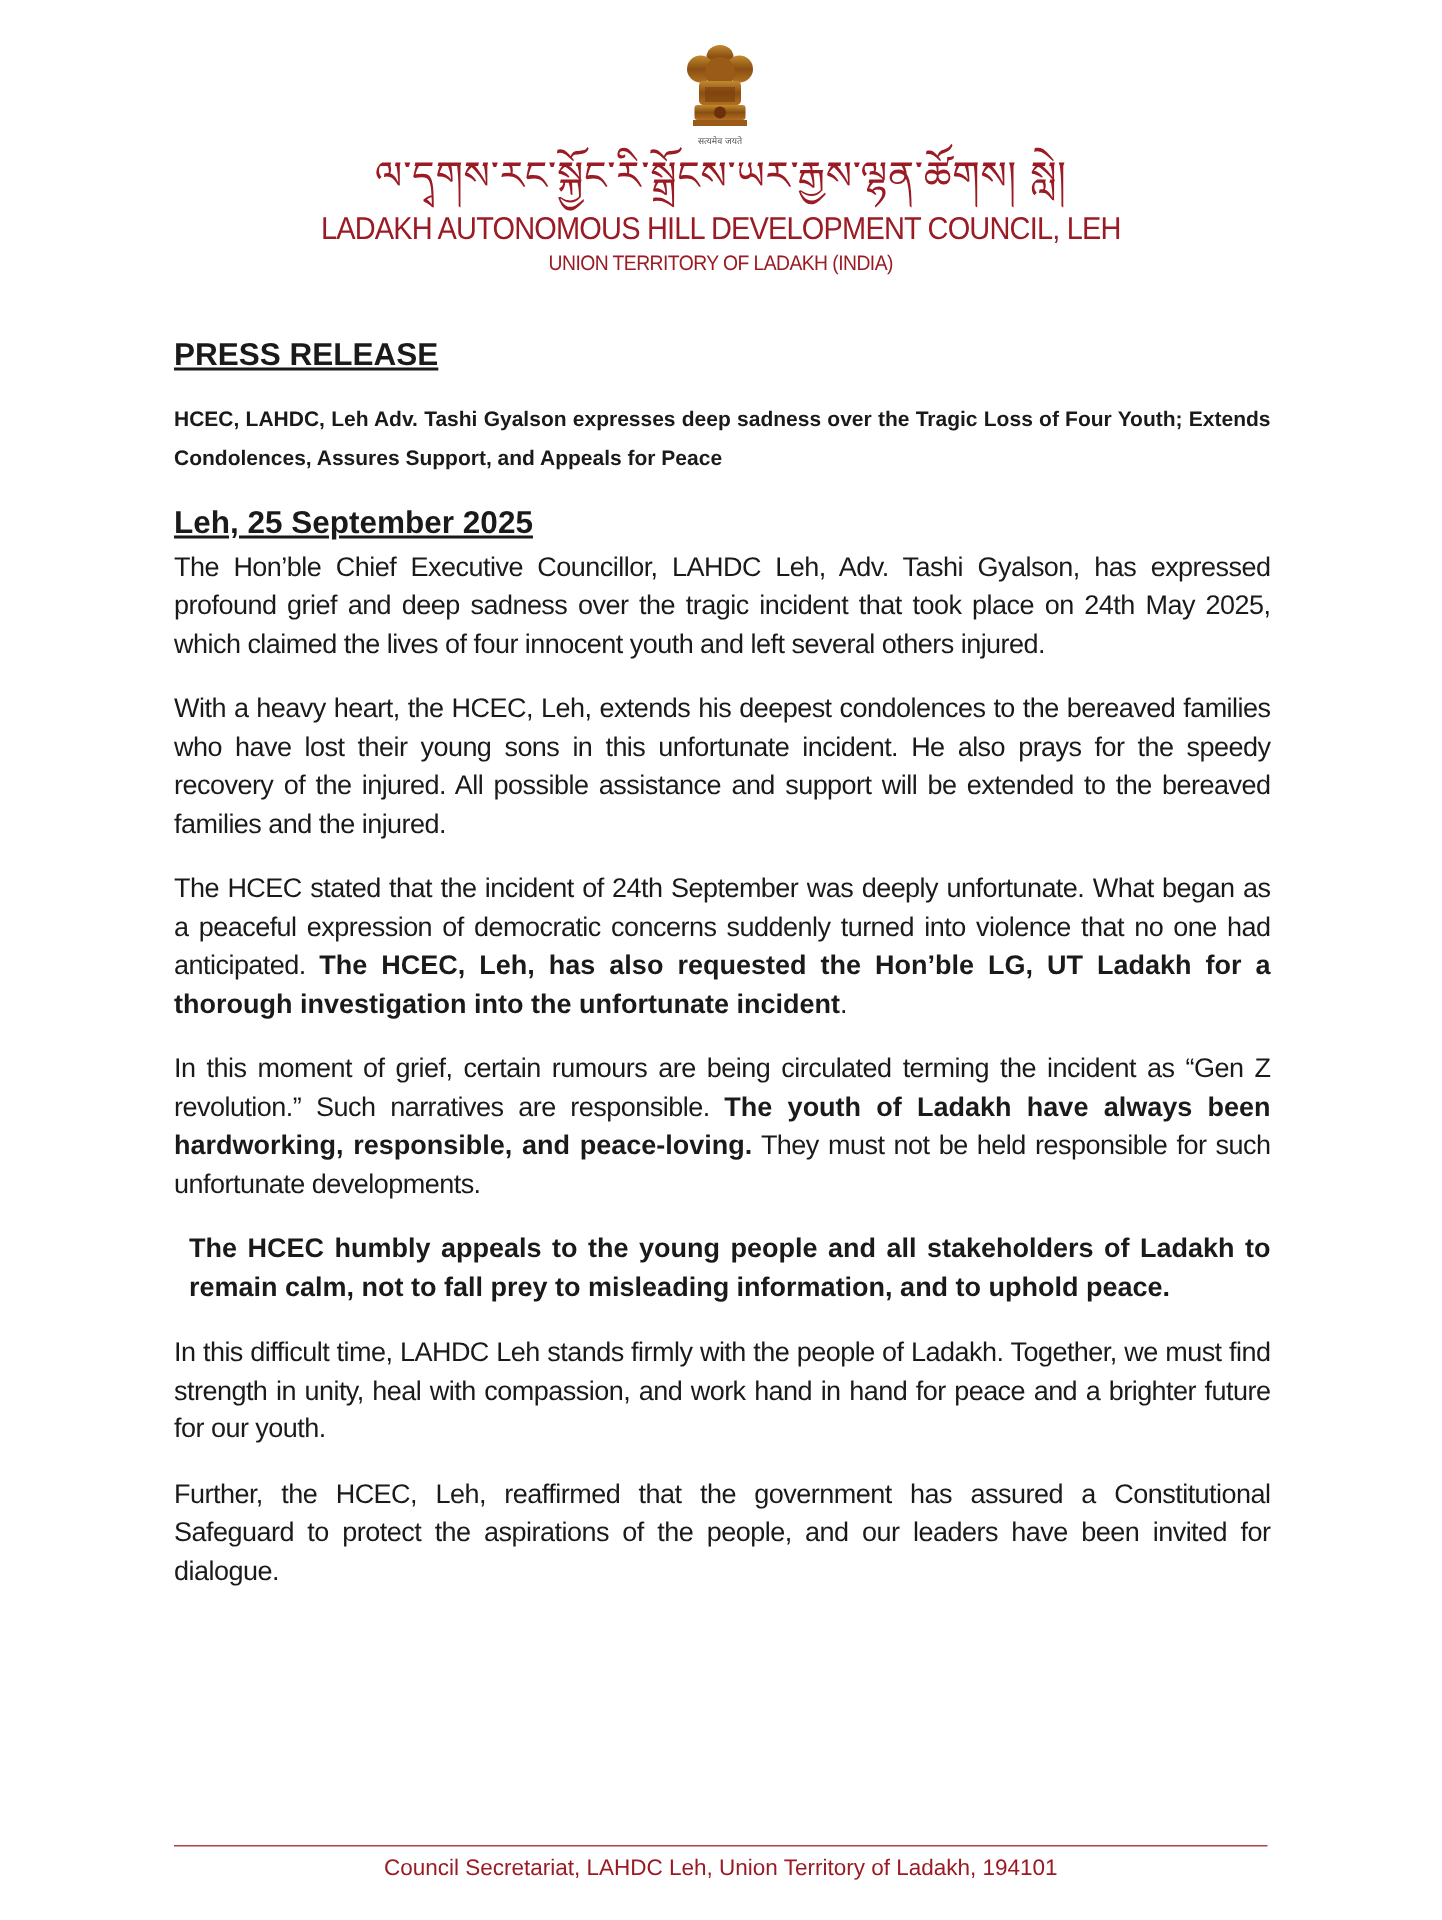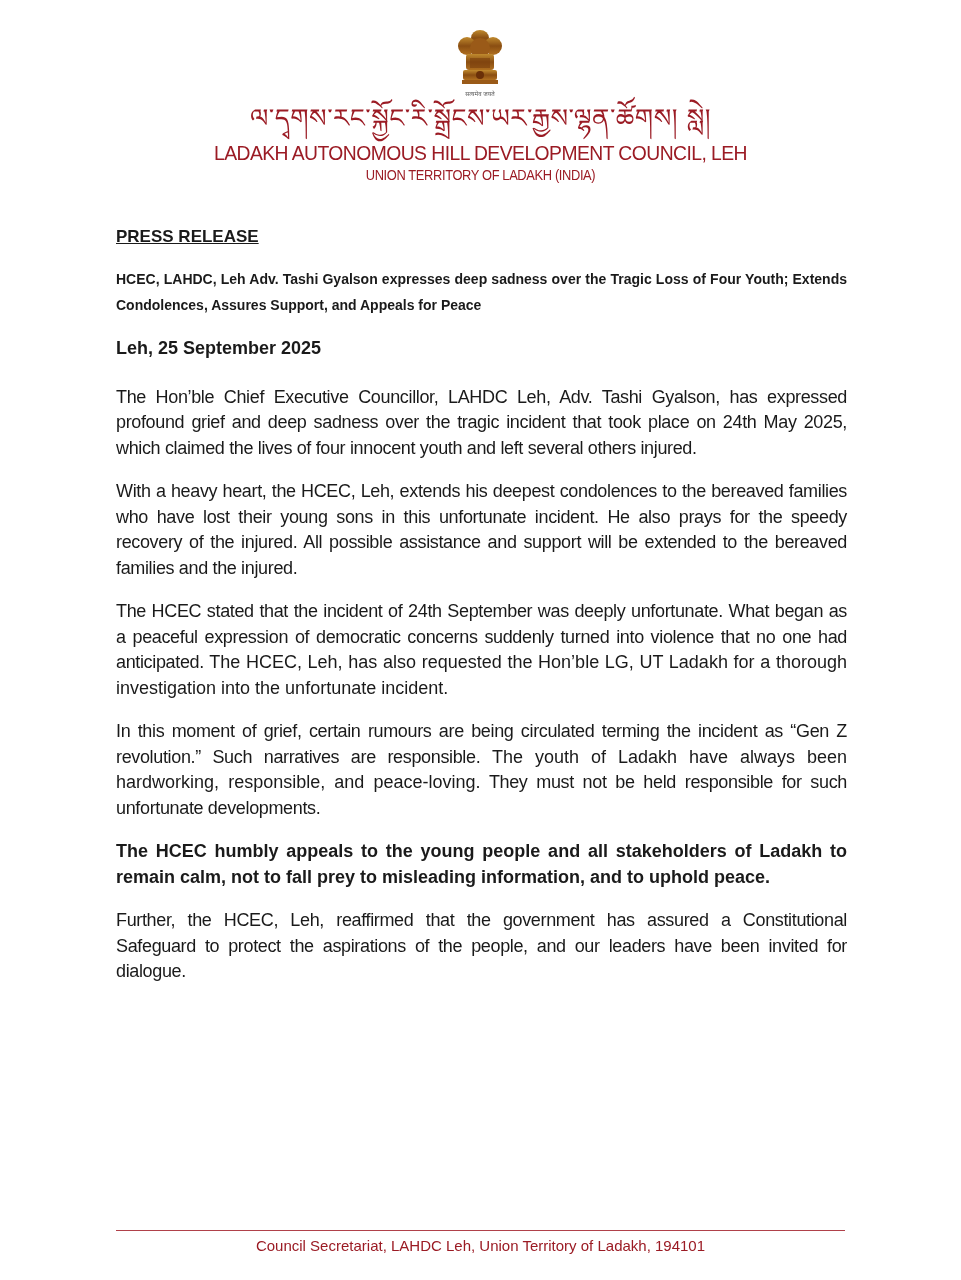--- a/index.html
+++ b/index.html
@@ -7,26 +7,26 @@
     .page { position: absolute; left: 0; top: 0; width: 945px; height: 1280px; background: #fff; }
 
     .emblem { position: absolute; left: 452px; top: 26px; width: 56px; height: 66px; }
     .emblem-motto { position: absolute; left: 446px; top: 90px; width: 68px; text-align: center; font-family: "DejaVu Sans", sans-serif; font-size: 6px; color: #555; }
 
     .tibetan { position: absolute; left: 0; top: 100px; width: 961px; text-align: center; font-family: "DejaVu Serif", serif; font-size: 26px; color: #9b1b24; letter-spacing: 0.5px; line-height: 36px; white-space: nowrap; }
     .org-name { position: absolute; left: 0; top: 140px; width: 961px; text-align: center; font-family: "Liberation Sans", sans-serif; font-size: 21px; color: #9b1b24; letter-spacing: -0.6px; line-height: 26px; white-space: nowrap; transform: scaleX(0.92); }
     .org-sub { position: absolute; left: 0; top: 166px; width: 961px; text-align: center; font-family: "Liberation Sans", sans-serif; font-size: 14px; color: #9b1b24; letter-spacing: -0.4px; line-height: 18px; white-space: nowrap; transform: scaleX(0.92); }
 
     .content { position: absolute; left: 116px; top: 224px; width: 731px; font-family: "Liberation Sans", sans-serif; font-size: 18px; line-height: 25.5px; color: #1a1a1a; }
-    .pr-label { font-weight: bold; text-decoration: underline; font-size: 17px; line-height: 26px; margin: 0 0 17px 0; }
+    .pr-label { font-weight: bold; text-decoration: underline; font-size: 21px; line-height: 26px; margin: 0 0 17px 0; }
     .headline { font-weight: bold; font-size: 14px; line-height: 25.5px; text-align: justify; margin: 0 0 18px 0; }
-    .dateline { font-weight: bold; font-size: 18px; margin: 0 0 23px 0; }
+    .dateline { font-weight: bold; font-size: 21px; margin: 0 0 4px 0; text-decoration: underline; }
     p.para { margin: 0 0 18px 0; text-align: justify; letter-spacing: -0.35px; }
-    p.para.bold { font-weight: bold; letter-spacing: 0; }
-    .b { font-weight: normal; letter-spacing: 0; }
+    p.para.bold { font-weight: bold; letter-spacing: 0; margin-left: 10px; }
+    .b { font-weight: bold; letter-spacing: 0; }
     .issued { font-weight: bold; font-size: 18.5px; margin: 0; letter-spacing: -0.2px; }
 
     .footer-rule { position: absolute; left: 116px; top: 1230px; width: 729px; height: 0; border-top: 1.5px solid #b0414a; }
     .footer-line { position: absolute; left: 0; width: 961px; text-align: center; font-family: "Liberation Sans", sans-serif; font-size: 15px; color: #9b1b24; line-height: 20px; white-space: nowrap; }
     .footer-line.l1 { top: 1236px; }
     .footer-line.l2 { top: 1286px; }
   </style>
 </head>
 <body>
 
@@ -59,20 +59,21 @@
   <div class="content">
     <div class="pr-label">PRESS RELEASE</div>
     <div class="headline">HCEC, LAHDC, Leh Adv. Tashi Gyalson expresses  deep sadness over the Tragic Loss of Four Youth; Extends Condolences, Assures Support, and Appeals for Peace</div>
     <div class="dateline">Leh, 25 September 2025</div>
 
     <p class="para">The Hon’ble Chief Executive Councillor, LAHDC Leh, Adv. Tashi Gyalson, has expressed profound grief and deep sadness over the tragic incident that took place on 24th May 2025, which claimed the lives of four innocent youth and left several others injured.</p>
     <p class="para">With a heavy heart, the HCEC, Leh, extends his deepest condolences to the bereaved families who have lost their young sons in this unfortunate incident. He also prays for the speedy recovery of the injured. All possible assistance and support will be extended to the bereaved families and the injured.</p>
     <p class="para"><span>The HCEC stated that the incident of 24th September was deeply unfortunate. What began as a peaceful expression of democratic concerns suddenly turned into violence that no one had anticipated. </span><span class="b">The HCEC, Leh, has also requested the Hon’ble LG, UT Ladakh for a thorough investigation into the unfortunate incident</span><span>.</span></p>
     <p class="para"><span>In this moment of grief, certain rumours are being circulated terming the incident as “Gen Z revolution.” Such narratives are responsible. </span><span class="b">The youth of Ladakh have always been hardworking, responsible, and peace-loving.</span><span> They must not be held responsible for such unfortunate developments.</span></p>
     <p class="para bold">The HCEC humbly appeals to the young people and all stakeholders of Ladakh to remain calm, not to fall prey to misleading information, and to uphold peace.</p>
+    <p class="para">In this difficult time, LAHDC Leh stands firmly with the people of Ladakh. Together, we must find strength in unity, heal with compassion, and work hand in hand for peace and a brighter future for our youth.</p>
     <p class="para">Further, the HCEC, Leh, reaffirmed that the government has assured a Constitutional Safeguard to protect the aspirations of the people, and our leaders have been invited for dialogue.</p>
 
   </div>
 
   <div class="footer-rule"></div>
   <div class="footer-line l1">Council Secretariat, LAHDC Leh, Union Territory of Ladakh, 194101</div>
   <div class="footer-line l2"><span>Tel: +91-1982-252212, Fax: +91-1982-257187, email: </span><span>ceclahdc@gmail.com</span></div>
 </div>
 
 </body></html>

